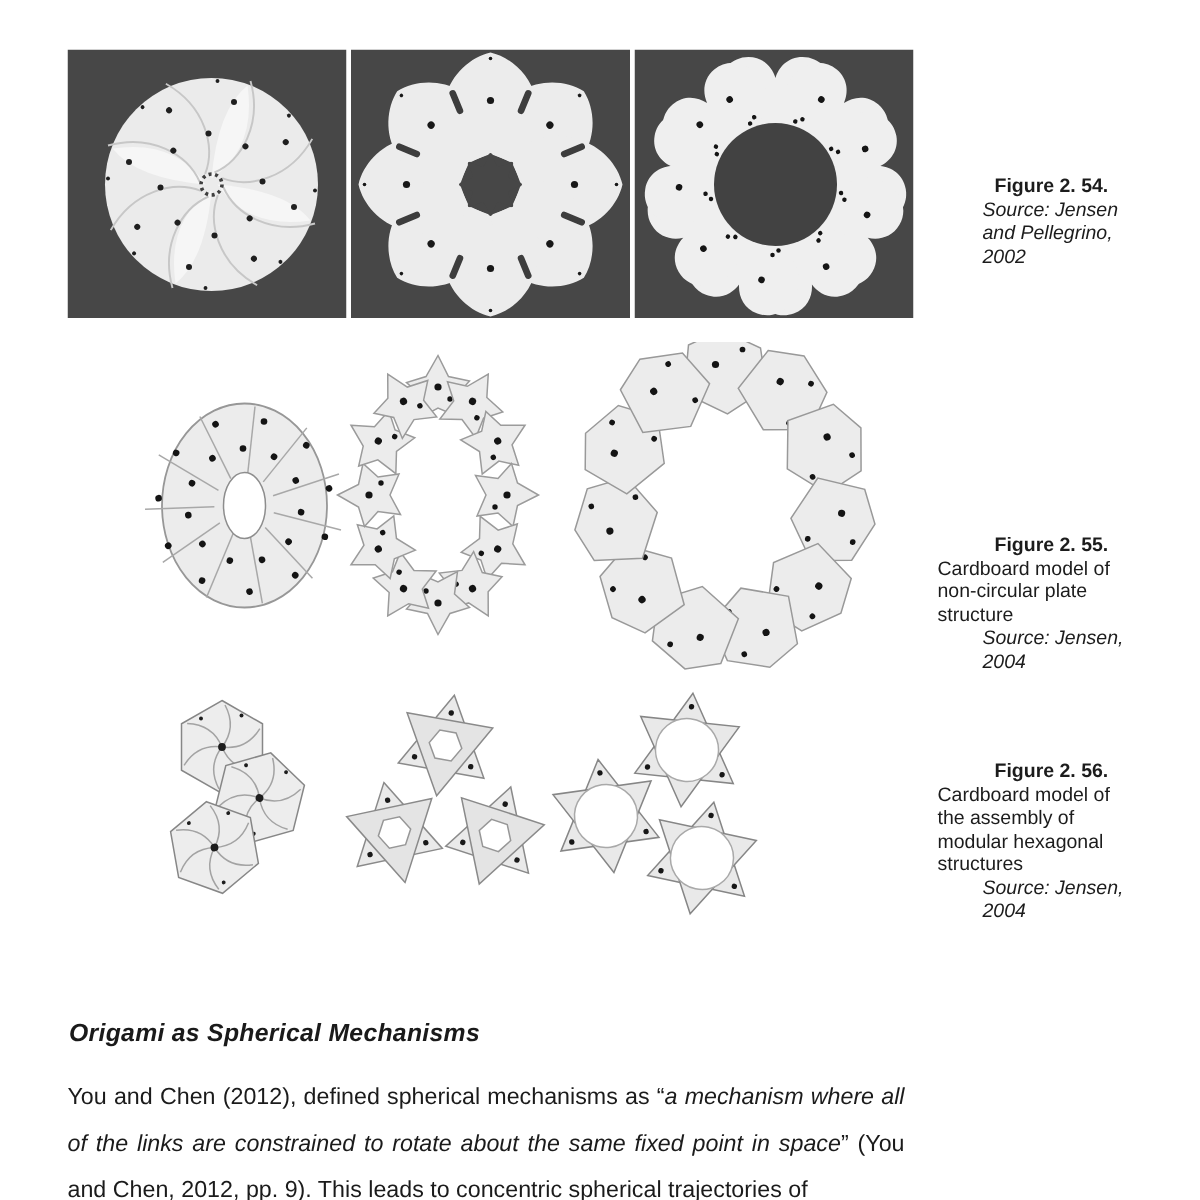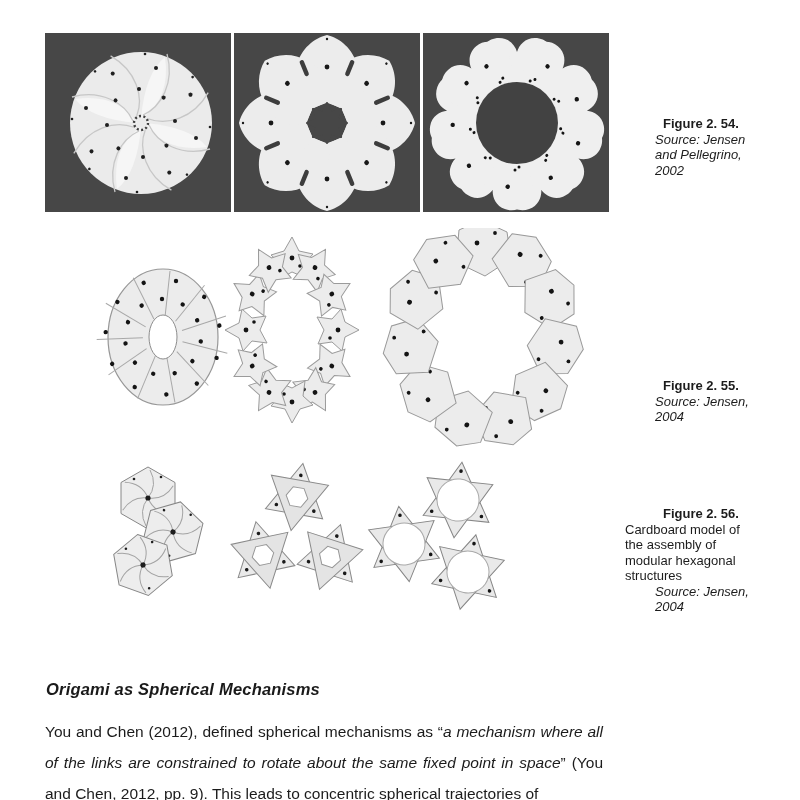--- a/index.html
+++ b/index.html
@@ -7,21 +7,21 @@
     position:relative; width:800px; height:800px; background:#ffffff;
     overflow:hidden; font-family:"Liberation Sans", sans-serif; color:#1a1a1a;
   }
   .photo-row { position:absolute; left:45px; top:33px; display:flex; gap:3px; }
   .photo-row svg { display:block; }
   .model-row { position:absolute; }
   .row2 { left:60px; top:228px; }
   .row3 { left:70px; top:460px; }
   .caption { position:absolute; left:625px; width:132px; font-size:13px; line-height:15.5px; color:#1c1c1c; }
   .cap-1 { top:116px; }
-  .cap-2 { top:378px; }
+  .cap-2 { top:355px; }
   .cap-3 { top:506px; }
   .cap-label { font-weight:bold;padding-left:38px; }
   .cap-source { font-style:italic;margin-left:30px; }
   .section-heading {
     position:absolute; left:46px; top:664px; font-size:16.5px;
     font-weight:bold; font-style:italic; letter-spacing:.2px;margin-top:16px;
   }
   .body-para {
     position:absolute; left:45px; top:700px; width:558px;
     font-size:15.5px; line-height:31px; text-align:justify; color:#1b1b1b;
@@ -271,20 +271,21 @@
     </g>
   </svg>
 
   <aside class="caption cap-1">
     <div class="cap-label">Figure 2. 54.</div>
     <div class="cap-source">Source: Jensen and Pellegrino, 2002</div>
   </aside>
 
   <aside class="caption cap-2">
     <div class="cap-label">Figure 2. 55.</div>
+    <div class="cap-text">Cardboard model of non-circular plate structure</div>
     <div class="cap-source">Source: Jensen, 2004</div>
   </aside>
 
   <aside class="caption cap-3">
     <div class="cap-label">Figure 2. 56.</div>
     <div class="cap-text">Cardboard model of the assembly of modular hexagonal structures</div>
     <div class="cap-source">Source: Jensen, 2004</div>
   </aside>
 
   <h2 class="section-heading">Origami as Spherical Mechanisms</h2>

